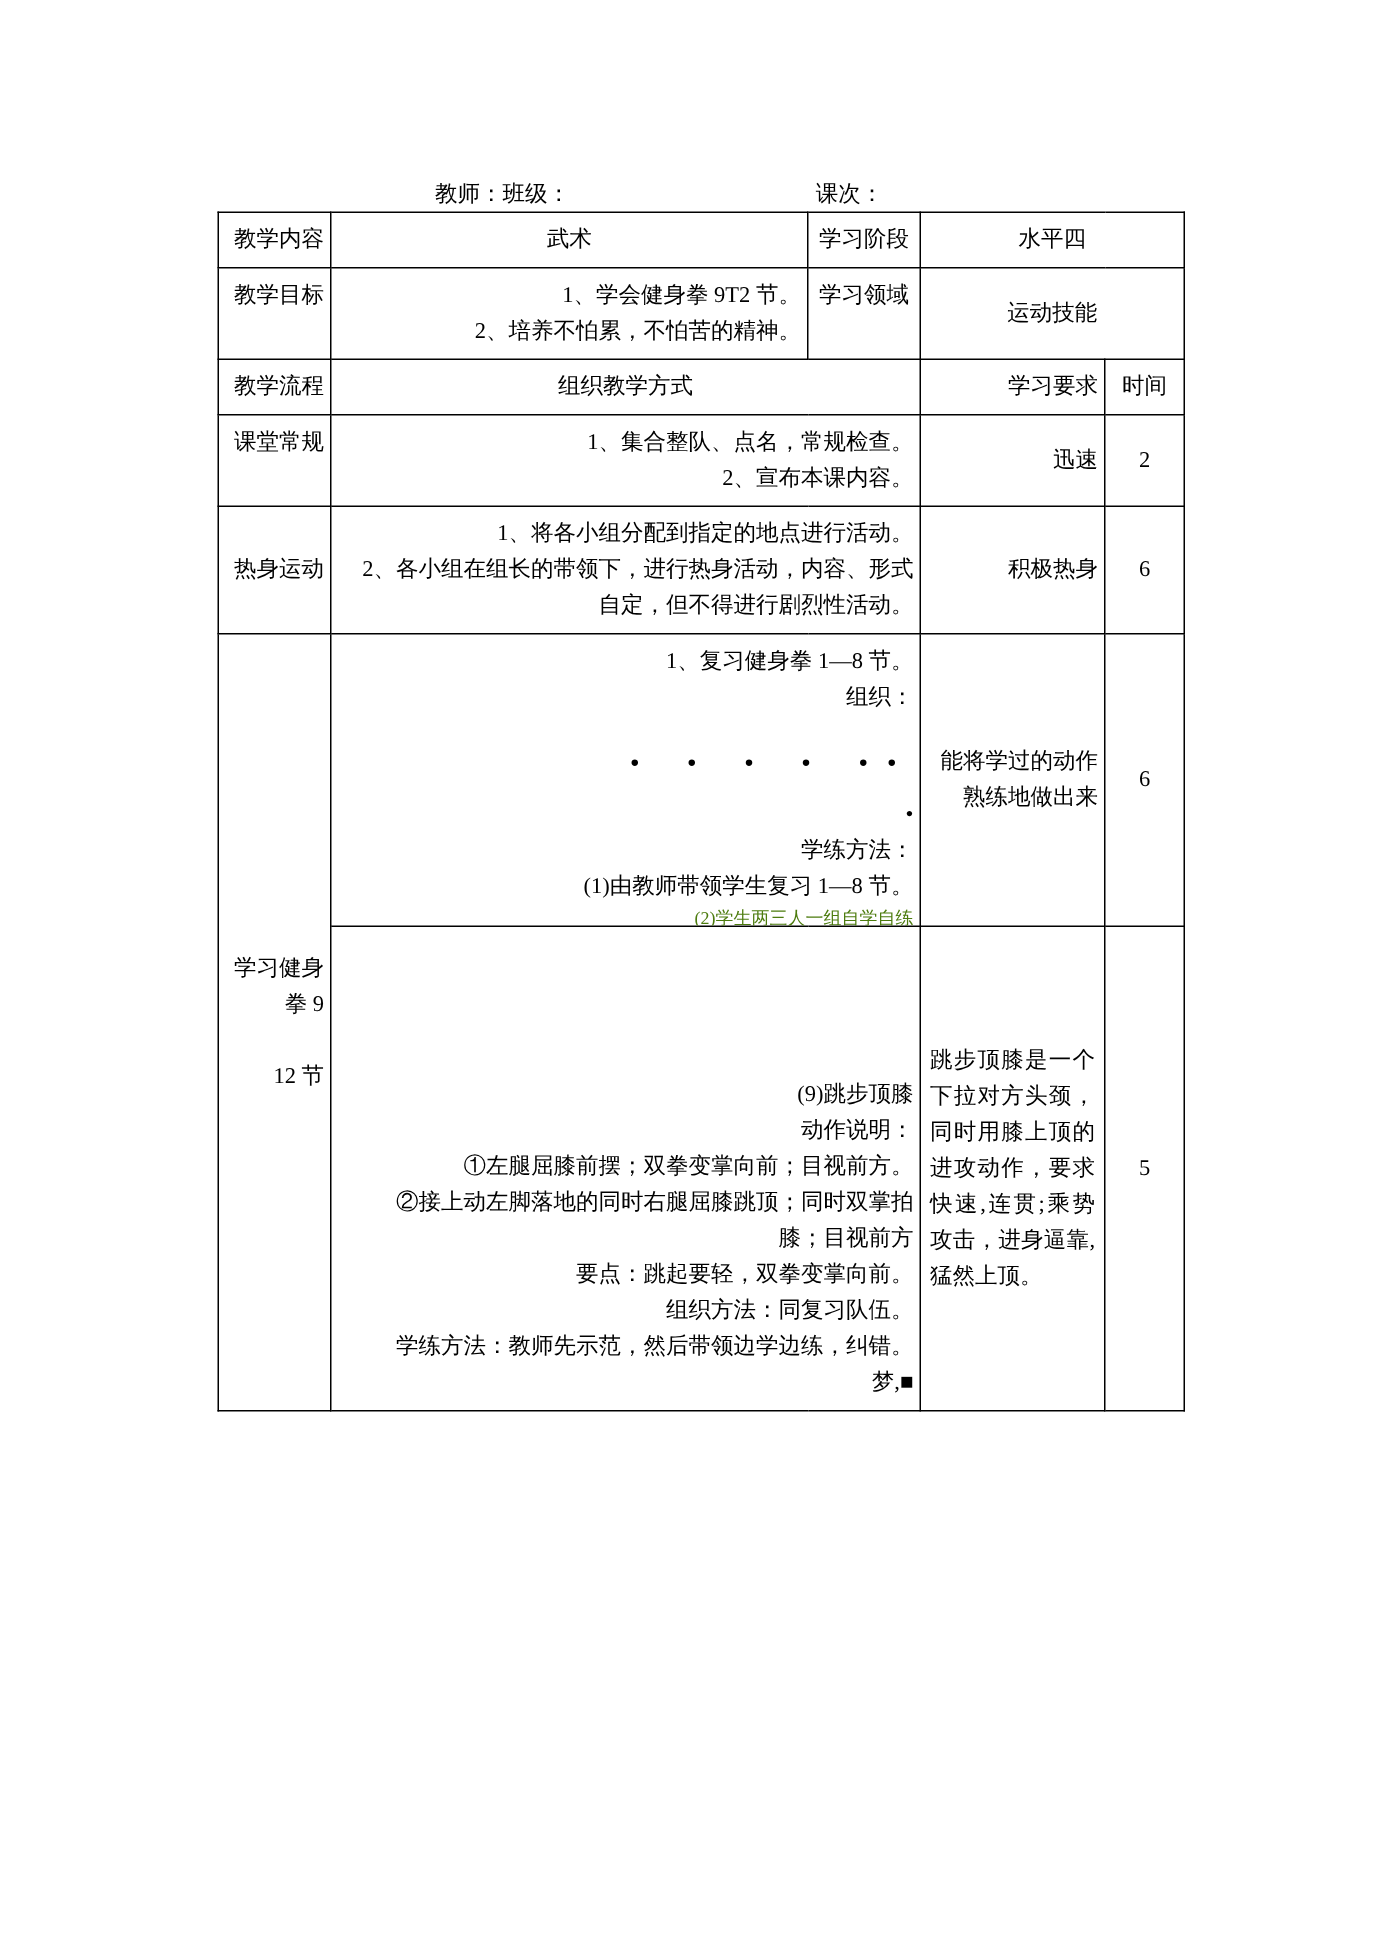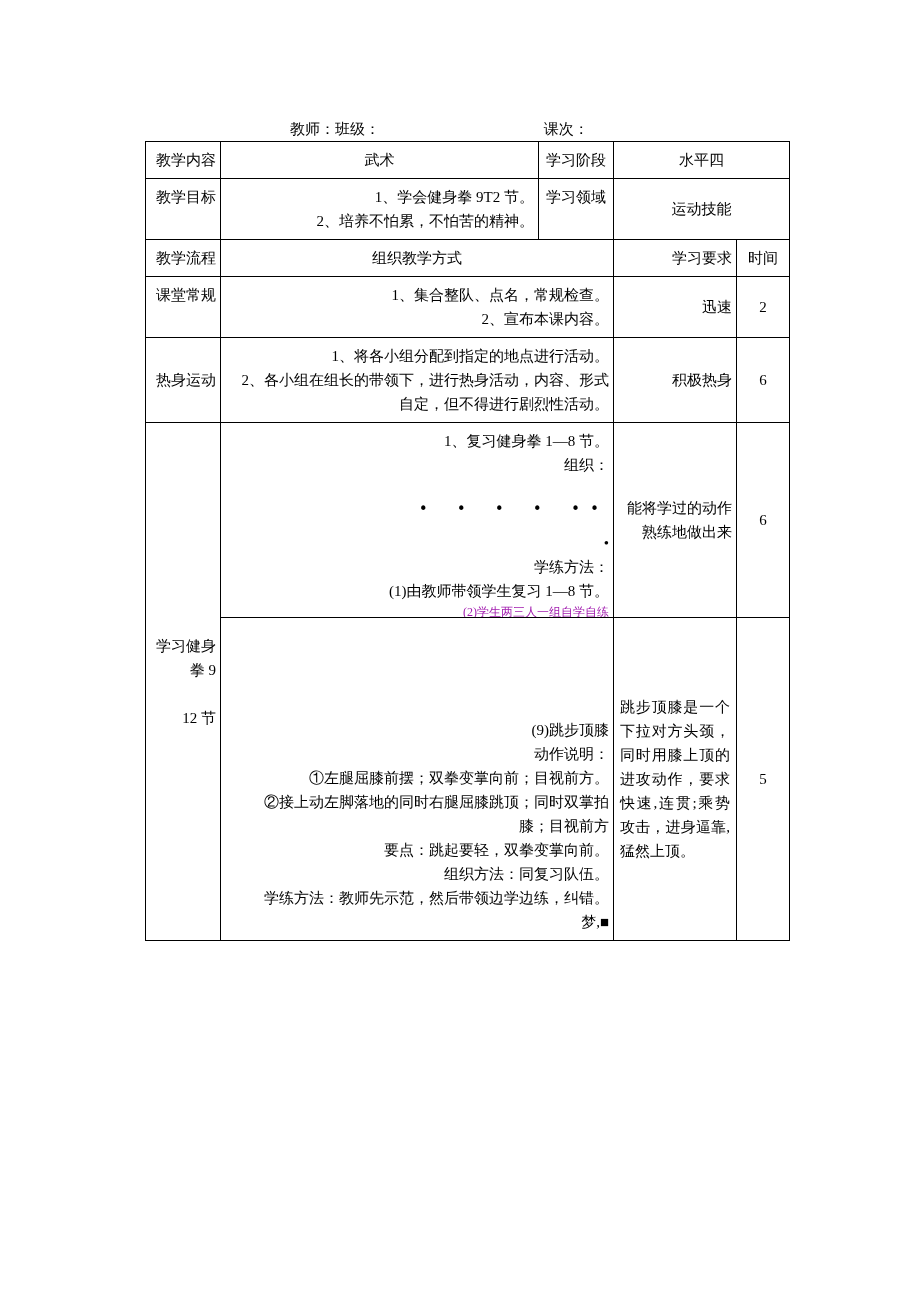--- a/index.html
+++ b/index.html
@@ -47,21 +47,21 @@
       letter-spacing: 10px;
       font-family: monospace;
     }
     .dots-line2 { padding-left: 130px; letter-spacing: 0; }
     .indent { padding-left: 30px; }
     .truncated {
       height: 14px;
       overflow: hidden;
       font-size: 12px;
       padding-left: 30px;
-      color: #a21caf;
+      color: #4d7c0f;
       font-family: Liberation Serif, serif;
     }
     .bottom-cell {
       padding-top: 100px;
       padding-bottom: 6px;
     }
     .dream {
       font-weight: normal;
     }
   </style>

